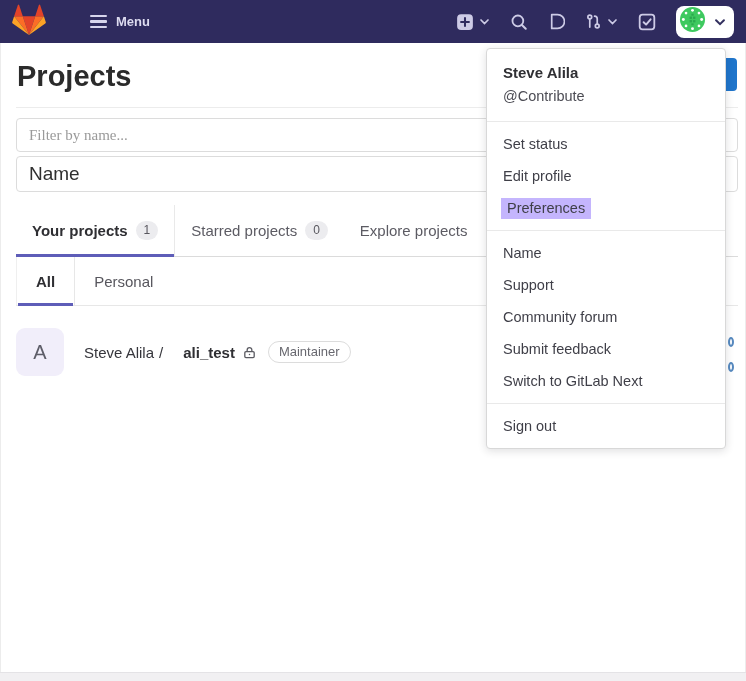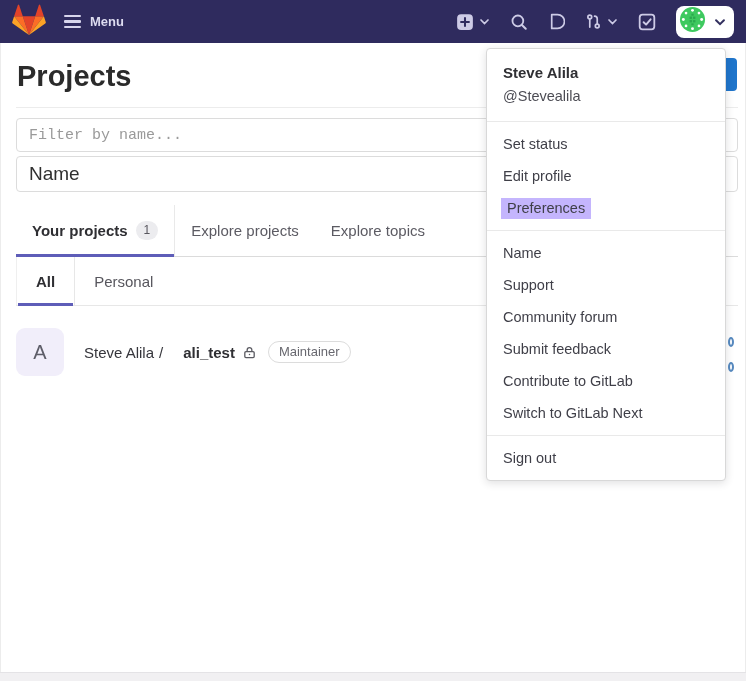--- a/index.html
+++ b/index.html
@@ -7,21 +7,21 @@
   body { font-family:"Liberation Sans", sans-serif; }
   #screen {
     position:relative; width:746px; height:681px; background:#fff;
     overflow:hidden; margin:0 auto;
     box-shadow: inset 1px 0 0 #ececec, inset -1px 0 0 #ececec;
   }
 
   
   .navbar {
     position:absolute; top:0; left:0; width:746px; height:43px;
-    background:#2f2b5e; z-index:50; display:flex; align-items:center;
+    background:#2f2b5e; z-index:50; display:flex; align-items:center;gap:26px;
   }
   .brand { margin-left:8px; width:42px; height:38px; display:flex; align-items:center; justify-content:center; cursor:pointer; }
   .menu-btn { display:flex; align-items:center; gap:9px; margin-left:14px; cursor:pointer; }
   .menu-btn .bars { display:flex; flex-direction:column; gap:3px; }
   .menu-btn .bars i { display:block; width:17px; height:2.4px; background:#d7d5ec; border-radius:1px; }
   .menu-label { color:#dddcf0; font-size:13px; font-weight:700; }
 
   .nav-right { position:absolute; right:12px; top:0; bottom:0; display:flex; align-items:center; gap:20px; }
   .nav-ic { display:flex; align-items:center; gap:5px; color:#ccc9e6; cursor:pointer; }
   .nav-ic svg { display:block; }
@@ -31,21 +31,21 @@
   }
 
   
   .content { position:absolute; top:43px; left:0; width:746px; z-index:1; }
   .page-title { position:absolute; left:17px; top:17px; font-size:29px; font-weight:600; color:#2b2b2b; }
   .title-rule { position:absolute; left:16px; top:64px; width:722px; height:0; border-top:1px solid #ececec; }
 
   .filter-input {
     position:absolute; left:16px; top:75px; width:722px; height:34px;
     border:1px solid #dcdcdc; border-radius:4px; font-size:15px; color:#303030;
-    padding:0 12px; font-family:Liberation Mono, monospace; outline:none;
+    padding:0 12px; font-family:Liberation Serif, serif; outline:none;
   }
   .filter-input::placeholder { color:#9a9a9a; }
   .sort-select {
     position:absolute; left:16px; top:113px; width:722px; height:36px;
     border:1px solid #dcdcdc; border-radius:4px; font-size:19px; color:#303030;
     display:flex; align-items:center; padding:0 12px; background:#fff; cursor:pointer;
   }
 
   
   .tabs {
@@ -236,20 +236,24 @@
     <div class="sort-select">
       <span>Name</span>
     </div>
 
     <div class="tabs">
       <div class="tab active">
         <span>Your projects</span>
         <span class="count-badge">1</span>
       </div>
       <div class="tab">
+        <span>Starred projects</span>
+        <span class="count-badge">0</span>
+      </div>
+      <div class="tab">
         <span>Explore projects</span>
       </div>
       <div class="tab">
         <span>Explore topics</span>
       </div>
     </div>
 
     <div class="subtabs">
       <div class="subtab active">
         <span>All</span>
@@ -277,35 +281,34 @@
           <circle cx="8" cy="10" r="0.8" fill="#5b5b62" stroke="none"></circle>
         </svg>
       </span>
       <span class="role-badge">Maintainer</span>
     </div>
   </div>
 
   <div class="user-menu">
     <div class="um-header">
       <div class="um-name">Steve Alila</div>
-      <div class="um-username">@Stevealila</div>
+      <div class="um-username">@Contribute</div>
     </div>
     <div class="um-divider"></div>
     <ul class="um-list">
       <li class="um-item"><span>Set status</span></li>
       <li class="um-item"><span>Edit profile</span></li>
       <li class="um-item"><span class="hl">Preferences</span></li>
     </ul>
     <div class="um-divider"></div>
     <ul class="um-list">
       <li class="um-item"><span>Name</span></li>
       <li class="um-item"><span>Support</span></li>
       <li class="um-item"><span>Community forum</span></li>
       <li class="um-item"><span>Submit feedback</span></li>
-      <li class="um-item"><span>Contribute to GitLab</span></li>
       <li class="um-item"><span>Switch to GitLab Next</span></li>
     </ul>
     <div class="um-divider"></div>
     <ul class="um-list">
       <li class="um-item"><span>Sign out</span></li>
     </ul>
   </div>
 
   <div class="bottom-strip"></div>
 </div>

